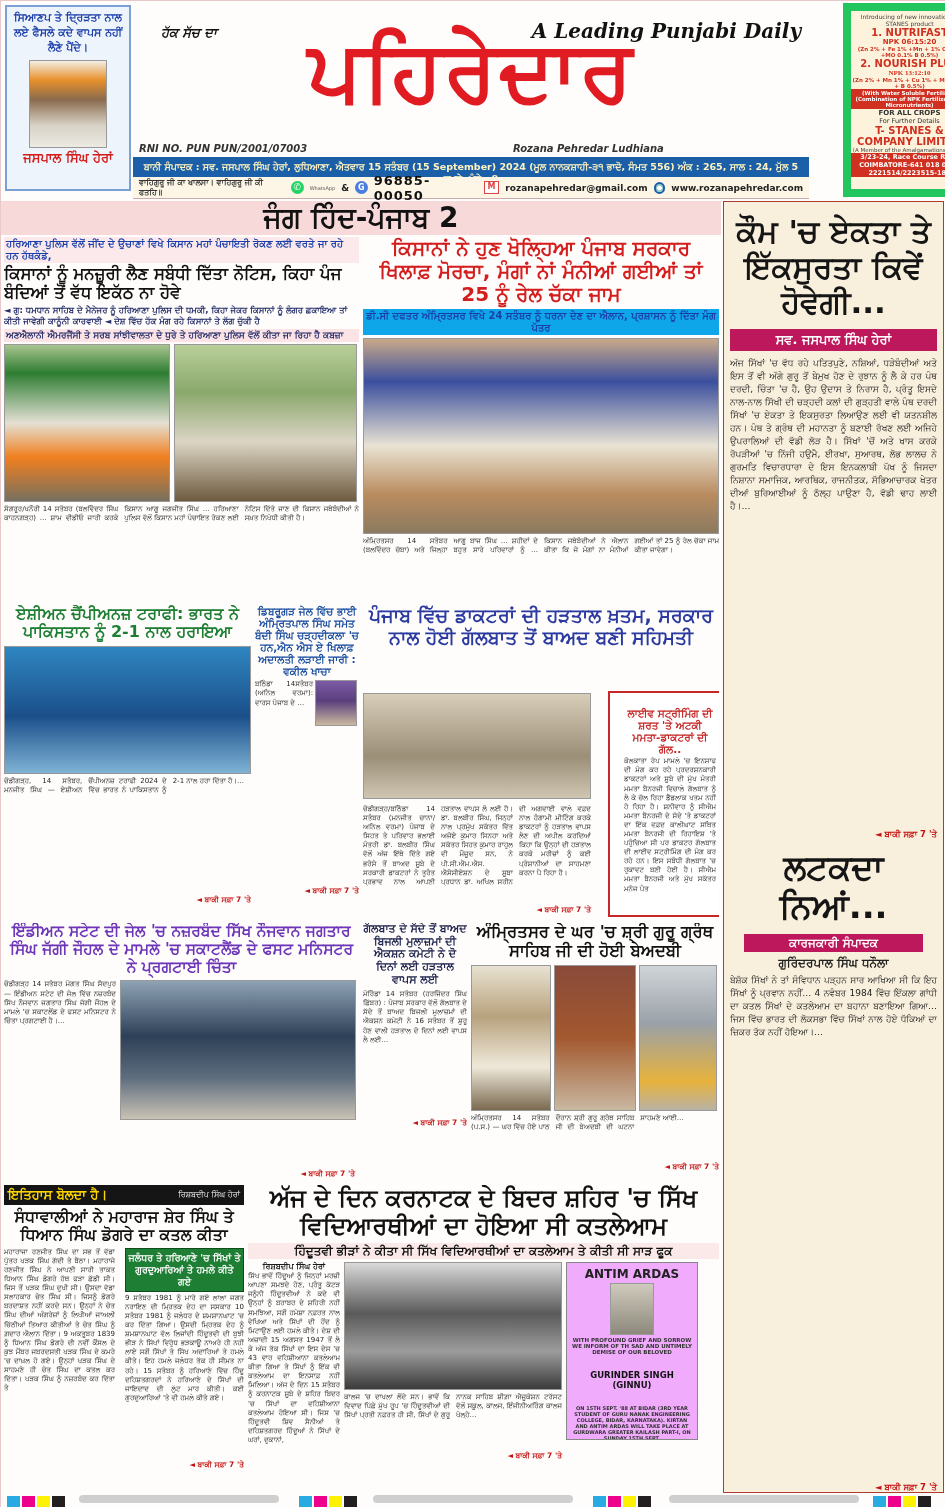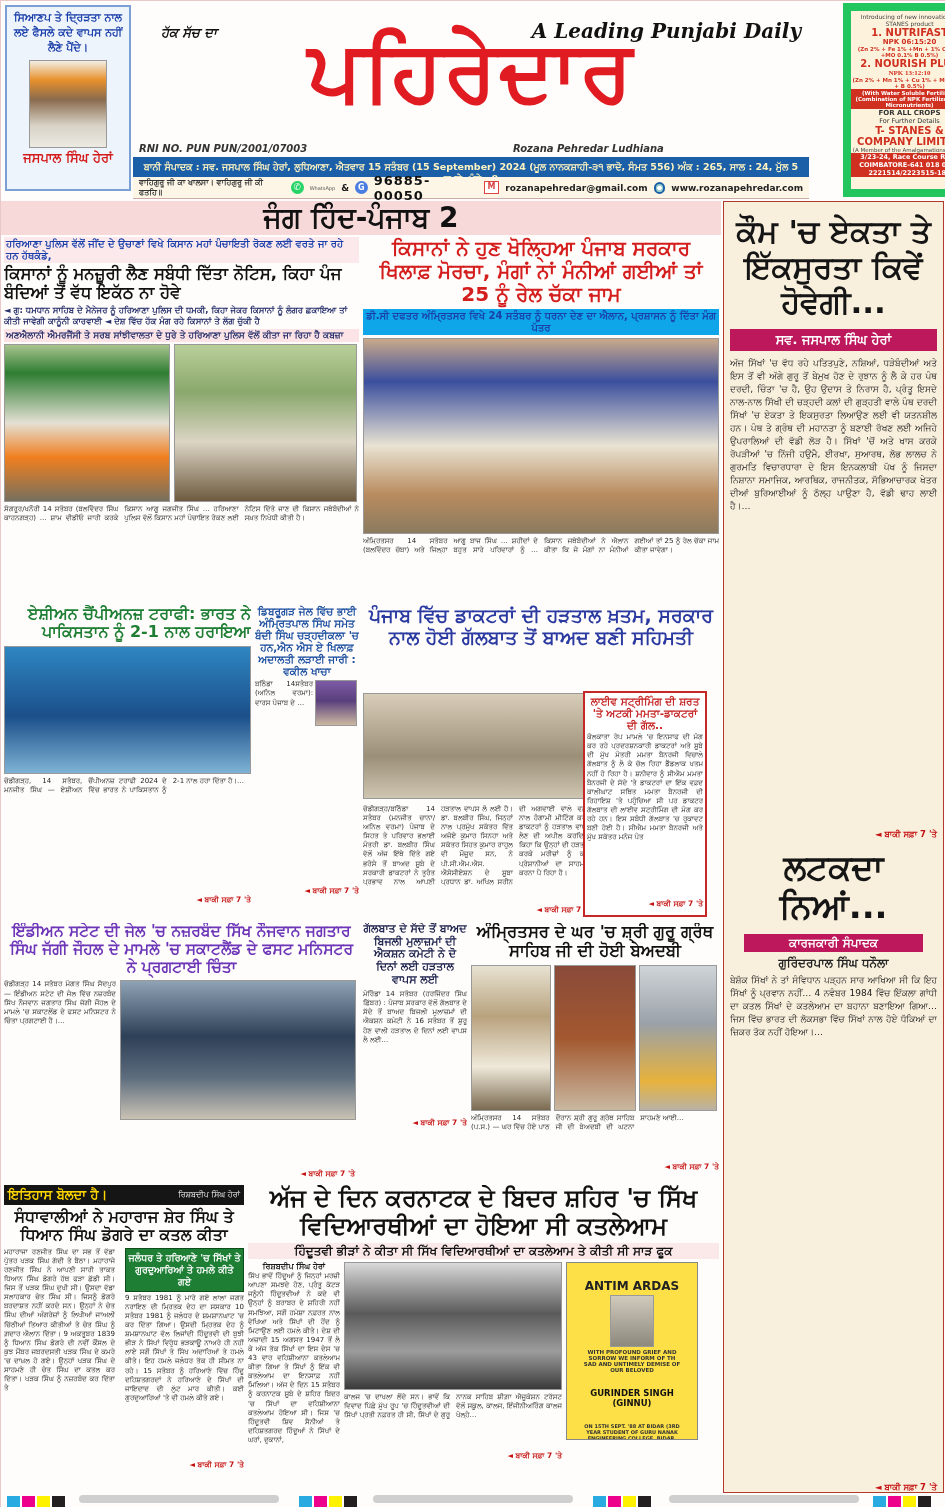--- a/index.html
+++ b/index.html
@@ -90,42 +90,42 @@
   </div>
 
   <div class="abs" style="left:362px;top:236px;width:356px;height:364px;overflow:hidden;">
     <div class="hl" style="font-size:20px;color:#d41d1d;text-align:center;">ਕਿਸਾਨਾਂ ਨੇ ਹੁਣ ਖੋਲ੍ਹਿਆ ਪੰਜਾਬ ਸਰਕਾਰ ਖਿਲਾਫ਼ ਮੋਰਚਾ, ਮੰਗਾਂ ਨਾਂ ਮੰਨੀਆਂ ਗਈਆਂ ਤਾਂ 25 ਨੂੰ ਰੇਲ ਚੱਕਾ ਜਾਮ</div>
     <div style="font-size:10px;font-weight:bold;color:#1b3faa;background:#0ea5e9;text-align:center;margin:3px 0;padding:1px 0;">ਡੀ.ਸੀ ਦਫਤਰ ਅੰਮ੍ਰਿਤਸਰ ਵਿਖੇ 24 ਸਤੰਬਰ ਨੂੰ ਧਰਨਾ ਦੇਣ ਦਾ ਐਲਾਨ, ਪ੍ਰਸ਼ਾਸਨ ਨੂੰ ਦਿੱਤਾ ਮੰਗ ਪੱਤਰ</div>
     <div class="ph" style="width:100%;height:196px;background:linear-gradient(180deg,#caa98a 0%,#3b4f9e 22%,#e9e3d3 55%,#b98c5f 80%,#8b7a5f 100%);"></div>
     <div class="body-txt cols4 jt" style="margin-top:3px;height:96px;overflow:hidden;">ਅੰਮ੍ਰਿਤਸਰ 14 ਸਤੰਬਰ (ਬਲਵਿੰਦਰ ਚੱਬਾ) ਅਤੇ ਜਿਲ੍ਹਾ ਆਗੂ ਬਾਜ ਸਿੰਘ … ਸ਼ਹੀਦਾਂ ਦੇ ਬਹੁਤ ਸਾਰੇ ਪਰਿਵਾਰਾਂ ਨੂੰ … ਕਿਸਾਨ ਜਥੇਬੰਦੀਆਂ ਨੇ ਐਲਾਨ ਕੀਤਾ ਕਿ ਜੇ ਮੰਗਾਂ ਨਾ ਮੰਨੀਆਂ ਗਈਆਂ ਤਾਂ 25 ਨੂੰ ਰੇਲ ਚੱਕਾ ਜਾਮ ਕੀਤਾ ਜਾਵੇਗਾ।</div>
   </div>
 
   <div class="abs" style="left:3px;top:604px;width:247px;height:314px;overflow:hidden;">
-    <div class="hl" style="font-size:16px;color:#1e7e34;text-align:right;">ਏਸ਼ੀਅਨ ਚੈਂਪੀਅਨਜ਼ ਟਰਾਫੀ: ਭਾਰਤ ਨੇ ਪਾਕਿਸਤਾਨ ਨੂੰ 2-1 ਨਾਲ ਹਰਾਇਆ</div>
+    <div class="hl" style="font-size:16px;color:#1e7e34;text-align:center;">ਏਸ਼ੀਅਨ ਚੈਂਪੀਅਨਜ਼ ਟਰਾਫੀ: ਭਾਰਤ ਨੇ ਪਾਕਿਸਤਾਨ ਨੂੰ 2-1 ਨਾਲ ਹਰਾਇਆ</div>
     <div class="ph" style="width:100%;height:128px;margin-top:4px;background:linear-gradient(180deg,#2e86c1 0%,#1b4f8a 55%,#7fb3d5 100%);"></div>
     <div class="body-txt cols3 jt" style="margin-top:3px;height:118px;overflow:hidden;">ਚੰਡੀਗੜ੍ਹ, 14 ਸਤੰਬਰ, ਮਨਜੀਤ ਸਿੰਘ — ਏਸ਼ੀਅਨ ਚੈਂਪੀਅਨਜ਼ ਟਰਾਫੀ 2024 ਦੇ ਵਿੱਚ ਭਾਰਤ ਨੇ ਪਾਕਿਸਤਾਨ ਨੂੰ 2-1 ਨਾਲ ਹਰਾ ਦਿੱਤਾ ਹੈ।…</div>
     <div class="cont">◄ ਬਾਕੀ ਸਫ਼ਾ 7 'ਤੇ</div>
   </div>
 
   <div class="abs" style="left:254px;top:604px;width:104px;height:314px;overflow:hidden;">
     <div class="hl" style="font-size:10.5px;color:#1d4fa0;text-align:center;">ਡਿਬਰੂਗੜ ਜੇਲ ਵਿੱਚ ਭਾਈ ਅੰਮ੍ਰਿਤਪਾਲ ਸਿੰਘ ਸਮੇਤ ਬੰਦੀ ਸਿੰਘ ਚੜ੍ਹਦੀਕਲਾ 'ਚ ਹਨ,ਐਨ ਐਸ ਏ ਖਿਲਾਫ਼ ਅਦਾਲਤੀ ਲੜਾਈ ਜਾਰੀ : ਵਕੀਲ ਖਾਚਾ</div>
     <div style="display:flex;gap:2px;margin-top:3px;">
       <div class="body-txt jt" style="width:58px;">ਬਠਿੰਡਾ 14ਸਤੰਬਰ (ਅਨਿਲ ਵਰਮਾ): ਵਾਰਸ ਪੰਜਾਬ ਦੇ …</div>
       <div class="ph" style="width:42px;height:46px;background:linear-gradient(180deg,#7d5ba6 0%,#5a3f7d 45%,#cbb8a0 100%);"></div>
     </div>
     <div class="cont" style="margin-top:160px;">◄ ਬਾਕੀ ਸਫ਼ਾ 7 'ਤੇ</div>
   </div>
 
   <div class="abs" style="left:362px;top:604px;width:356px;height:314px;overflow:hidden;">
     <div class="hl" style="font-size:19px;color:#2b3aa0;text-align:center;">ਪੰਜਾਬ ਵਿੱਚ ਡਾਕਟਰਾਂ ਦੀ ਹੜਤਾਲ ਖ਼ਤਮ, ਸਰਕਾਰ ਨਾਲ ਹੋਈ ਗੱਲਬਾਤ ਤੋਂ ਬਾਅਦ ਬਣੀ ਸਹਿਮਤੀ</div>
     <div class="ph" style="position:absolute;left:0;top:88px;width:228px;height:106px;background:linear-gradient(180deg,#d8cdb9 0%,#9b8f78 60%,#cfc6b2 100%);"></div>
     <div class="body-txt cols3 jt" style="position:absolute;left:0;top:200px;width:228px;height:104px;overflow:hidden;">ਚੰਡੀਗੜ੍ਹ/ਬਠਿੰਡਾ 14 ਸਤੰਬਰ (ਮਨਜੀਤ ਚਾਨਾ/ਅਨਿਲ ਵਰਮਾ) ਪੰਜਾਬ ਦੇ ਸਿਹਤ ਤੇ ਪਰਿਵਾਰ ਭਲਾਈ ਮੰਤਰੀ ਡਾ. ਬਲਬੀਰ ਸਿੰਘ ਵੱਲੋਂ ਅੱਜ ਇੱਥੇ ਦਿੱਤੇ ਗਏ ਭਰੋਸੇ ਤੋਂ ਬਾਅਦ ਸੂਬੇ ਦੇ ਸਰਕਾਰੀ ਡਾਕਟਰਾਂ ਨੇ ਤੁਰੰਤ ਪ੍ਰਭਾਵ ਨਾਲ ਆਪਣੀ ਹੜਤਾਲ ਵਾਪਸ ਲੈ ਲਈ ਹੈ। ਡਾ. ਬਲਬੀਰ ਸਿੰਘ, ਜਿਨ੍ਹਾਂ ਨਾਲ ਪ੍ਰਮੁੱਖ ਸਕੱਤਰ ਵਿੱਤ ਅਜੋਏ ਕੁਮਾਰ ਸਿਨਹਾ ਅਤੇ ਸਕੱਤਰ ਸਿਹਤ ਕੁਮਾਰ ਰਾਹੁਲ ਵੀ ਮੌਜੂਦ ਸਨ, ਨੇ ਪੀ.ਸੀ.ਐਮ.ਐਸ. ਐਸੋਸੀਏਸ਼ਨ ਦੇ ਸੂਬਾ ਪ੍ਰਧਾਨ ਡਾ. ਅਖਿਲ ਸਰੀਨ ਦੀ ਅਗਵਾਈ ਵਾਲੇ ਵਫ਼ਦ ਨਾਲ ਹੰਗਾਮੀ ਮੀਟਿੰਗ ਕਰਕੇ ਡਾਕਟਰਾਂ ਨੂੰ ਹੜਤਾਲ ਵਾਪਸ ਲੈਣ ਦੀ ਅਪੀਲ ਕਰਦਿਆਂ ਕਿਹਾ ਕਿ ਉਨ੍ਹਾਂ ਦੀ ਹੜਤਾਲ ਕਰਕੇ ਮਰੀਜ਼ਾਂ ਨੂੰ ਕਈ ਪ੍ਰੇਸ਼ਾਨੀਆਂ ਦਾ ਸਾਹਮਣਾ ਕਰਨਾ ਪੈ ਰਿਹਾ ਹੈ।</div>
     <div class="cont" style="position:absolute;left:120px;top:300px;width:108px;">◄ ਬਾਕੀ ਸਫ਼ਾ 7 'ਤੇ</div>
 
-    <div style="position:absolute;left:220px;top:86px;width:124px;height:226px;border:2px solid #c62828;background:#fff;box-sizing:border-box;padding:2px;">
+    <div style="position:absolute;left:245px;top:86px;width:124px;height:226px;border:2px solid #c62828;background:#fff;box-sizing:border-box;padding:14px;">
       <div class="hl" style="font-size:10.5px;color:#c62828;text-align:center;">ਲਾਈਵ ਸਟ੍ਰੀਮਿੰਗ ਦੀ ਸ਼ਰਤ 'ਤੇ ਅਟਕੀ ਮਮਤਾ-ਡਾਕਟਰਾਂ ਦੀ ਗੱਲ..</div>
       <div class="body-txt jt" style="margin-top:2px;height:166px;overflow:hidden;">ਕੋਲਕਾਤਾ ਰੇਪ ਮਾਮਲੇ 'ਚ ਇਨਸਾਫ ਦੀ ਮੰਗ ਕਰ ਰਹੇ ਪ੍ਰਦਰਸ਼ਨਕਾਰੀ ਡਾਕਟਰਾਂ ਅਤੇ ਸੂਬੇ ਦੀ ਮੁੱਖ ਮੰਤਰੀ ਮਮਤਾ ਬੈਨਰਜੀ ਵਿਚਾਲੇ ਗੱਲਬਾਤ ਨੂੰ ਲੈ ਕੇ ਚੱਲ ਰਿਹਾ ਡੈੱਡਲਾਕ ਖਤਮ ਨਹੀਂ ਹੋ ਰਿਹਾ ਹੈ। ਸ਼ਨੀਵਾਰ ਨੂੰ ਸੀਐਮ ਮਮਤਾ ਬੈਨਰਜੀ ਦੇ ਸੱਦੇ 'ਤੇ ਡਾਕਟਰਾਂ ਦਾ ਇੱਕ ਵਫ਼ਦ ਕਾਲੀਘਾਟ ਸਥਿਤ ਮਮਤਾ ਬੈਨਰਜੀ ਦੀ ਰਿਹਾਇਸ਼ 'ਤੇ ਪਹੁੰਚਿਆ ਸੀ ਪਰ ਡਾਕਟਰ ਗੱਲਬਾਤ ਦੀ ਲਾਈਵ ਸਟ੍ਰੀਮਿੰਗ ਦੀ ਮੰਗ ਕਰ ਰਹੇ ਹਨ। ਇਸ ਸਬੰਧੀ ਗੱਲਬਾਤ 'ਚ ਰੁਕਾਵਟ ਬਣੀ ਹੋਈ ਹੈ। ਸੀਐਮ ਮਮਤਾ ਬੈਨਰਜੀ ਅਤੇ ਮੁੱਖ ਸਕੱਤਰ ਮਨੋਜ ਪੰਤ</div>
       <div class="cont">◄ ਬਾਕੀ ਸਫ਼ਾ 7 'ਤੇ</div>
     </div>
   </div>
 
   <div class="abs" style="left:3px;top:922px;width:355px;height:258px;overflow:hidden;">
     <div class="hl" style="font-size:15.5px;color:#6d36b8;text-align:center;">ਇੰਡੀਅਨ ਸਟੇਟ ਦੀ ਜੇਲ 'ਚ ਨਜ਼ਰਬੰਦ ਸਿੱਖ ਨੌਜਵਾਨ ਜਗਤਾਰ ਸਿੰਘ ਜੱਗੀ ਜੌਹਲ ਦੇ ਮਾਮਲੇ 'ਚ ਸਕਾਟਲੈਂਡ ਦੇ ਫਸਟ ਮਨਿਸਟਰ ਨੇ ਪ੍ਰਗਟਾਈ ਚਿੰਤਾ</div>
     <div style="display:flex;gap:4px;margin-top:4px;">
       <div class="body-txt jt" style="width:112px;height:164px;overflow:hidden;">ਚੰਡੀਗੜ੍ਹ 14 ਸਤੰਬਰ ਮੰਗਤ ਸਿੰਘ ਸੈਦਪੁਰ — ਇੰਡੀਅਨ ਸਟੇਟ ਦੀ ਜੇਲ ਵਿੱਚ ਨਜ਼ਰਬੰਦ ਸਿੱਖ ਨੌਜਵਾਨ ਜਗਤਾਰ ਸਿੰਘ ਜੱਗੀ ਜੌਹਲ ਦੇ ਮਾਮਲੇ 'ਚ ਸਕਾਟਲੈਂਡ ਦੇ ਫਸਟ ਮਨਿਸਟਰ ਨੇ ਚਿੰਤਾ ਪ੍ਰਗਟਾਈ ਹੈ।…</div>
@@ -173,21 +173,21 @@
     <div style="display:flex;gap:4px;">
       <div style="width:92px;">
         <div style="font-size:8px;font-weight:bold;text-align:center;">ਰਿਸ਼ਬਦੀਪ ਸਿੰਘ ਹੇਰਾਂ</div>
         <div class="body-txt jt" style="height:186px;overflow:hidden;">ਸਿੱਖ ਭਾਵੇਂ ਹਿੰਦੂਆਂ ਨੂੰ ਜਿਨ੍ਹਾਂ ਮਰਜ਼ੀ ਆਪਣਾ ਸਮਝਦੇ ਹੋਣ, ਪ੍ਰੰਤੂ ਕੱਟੜ ਜਨੂੰਨੀ ਹਿੰਦੂਤਵੀਆਂ ਨੇ ਕਦੇ ਵੀ ਉਨ੍ਹਾਂ ਨੂੰ ਬਰਾਬਰ ਦੇ ਸ਼ਹਿਰੀ ਨਹੀਂ ਸਮਝਿਆ, ਸਗੋਂ ਹਮੇਸ਼ਾ ਨਫ਼ਰਤ ਨਾਲ ਵੇਖਿਆ ਅਤੇ ਸਿੱਖਾਂ ਦੀ ਹੋਂਦ ਨੂੰ ਮਿਟਾਉਣ ਲਈ ਹਮਲੇ ਕੀਤੇ। ਦੇਸ਼ ਦੀ ਅਜ਼ਾਦੀ 15 ਅਗਸਤ 1947 ਤੋਂ ਲੈ ਕੇ ਅੱਜ ਤੱਕ ਸਿੱਖਾਂ ਦਾ ਇਸ ਦੇਸ 'ਚ 43 ਵਾਰ ਵਹਿਸ਼ੀਆਨਾ ਕਤਲੇਆਮ ਕੀਤਾ ਗਿਆ ਤੇ ਸਿੱਖਾਂ ਨੂੰ ਇੱਕ ਵੀ ਕਤਲੇਆਮ ਦਾ ਇਨਸਾਫ਼ ਨਹੀਂ ਮਿਲਿਆ। ਅੱਜ ਦੇ ਦਿਨ 15 ਸਤੰਬਰ ਨੂੰ ਕਰਨਾਟਕ ਸੂਬੇ ਦੇ ਸ਼ਹਿਰ ਬਿਦਰ 'ਚ ਸਿੱਖਾਂ ਦਾ ਵਹਿਸ਼ੀਆਨਾ ਕਤਲੇਆਮ ਹੋਇਆ ਸੀ। ਜਿਸ 'ਚ ਹਿੰਦੂਤਵੀ ਸ਼ਿਵ ਸੈਨੀਆਂ ਤੇ ਦਹਿਸ਼ਤਗਰਦ ਹਿੰਦੂਆਂ ਨੇ ਸਿੱਖਾਂ ਦੇ ਘਰਾਂ, ਦੁਕਾਨਾਂ,</div>
       </div>
       <div style="width:218px;">
         <div class="ph" style="width:100%;height:128px;background:linear-gradient(180deg,#d9d9d9 0%,#5a5a5a 40%,#9c9c9c 70%,#3a3a3a 100%);"></div>
         <div class="body-txt cols2 jt" style="margin-top:3px;height:58px;overflow:hidden;">ਕਾਲਜ 'ਚ ਦਾਖਲਾ ਲੈਂਦੇ ਸਨ। ਭਾਵੇਂ ਕਿ ਵਿਵਾਦ ਪਿੱਛੇ ਮੁੱਖ ਰੂਪ 'ਚ ਹਿੰਦੂਤਵੀਆਂ ਦੀ ਸਿੱਖਾਂ ਪ੍ਰਤੀ ਨਫ਼ਰਤ ਹੀ ਸੀ, ਸਿੱਖਾਂ ਦੇ ਗੁਰੂ ਨਾਨਕ ਸਾਹਿਬ ਸ਼ੀਗ਼ਾ ਐਜੂਕੇਸ਼ਨ ਟਰੱਸਟ ਵੱਲੋਂ ਸਕੂਲ, ਕਾਲਜ, ਇੰਜੀਨੀਅਰਿੰਗ ਕਾਲਜ ਖੋਲ੍ਹੇ…</div>
         <div class="cont">◄ ਬਾਕੀ ਸਫ਼ਾ 7 'ਤੇ</div>
       </div>
-      <div style="width:132px;background:#fde047;border:1px solid #888;box-sizing:border-box;text-align:center;padding:16px;height:178px;overflow:hidden;">
+      <div style="width:132px;background:#f0abfc;border:1px solid #888;box-sizing:border-box;text-align:center;padding:4px;height:178px;overflow:hidden;">
         <div style="font-weight:bold;font-size:12px;color:#222;">ANTIM ARDAS</div>
         <div class="ph" style="width:44px;height:52px;margin:2px auto;background:linear-gradient(180deg,#cfcabc,#8d897c);"></div>
         <div style="font-size:5.5px;font-weight:bold;color:#333;">WITH PROFOUND GRIEF AND SORROW WE INFORM OF TH SAD AND UNTIMELY DEMISE OF OUR BELOVED</div>
         <div style="font-size:8.5px;font-weight:bold;color:#111;margin:15px 0;">GURINDER SINGH (GINNU)</div>
         <div style="font-size:5px;font-weight:bold;color:#333;">ON 15TH SEPT. '88 AT BIDAR (3RD YEAR STUDENT OF GURU NANAK ENGINEERING COLLEGE, BIDAR, KARNATAKA). KIRTAN AND ANTIM ARDAS WILL TAKE PLACE AT GURDWARA GREATER KAILASH PART-I, ON SUNDAY 15TH SEPT.</div>
       </div>
     </div>
   </div>
 
   <div class="abs" style="left:722px;top:200px;width:221px;height:1292px;background:#f8efdc;border:1px solid #b03a2e;box-sizing:border-box;padding:6px 6px;overflow:hidden;">

